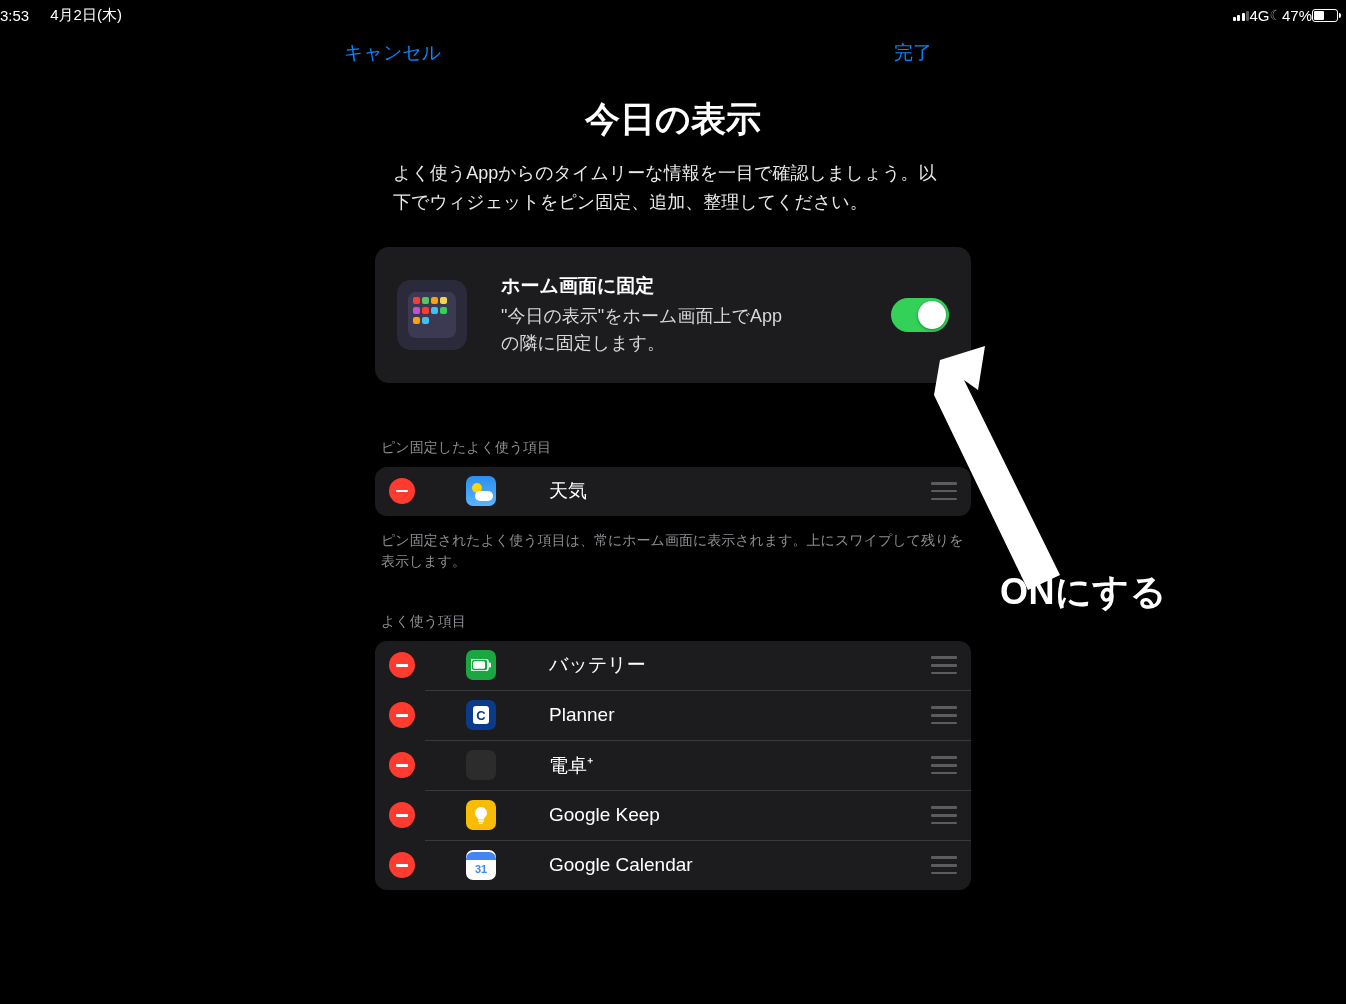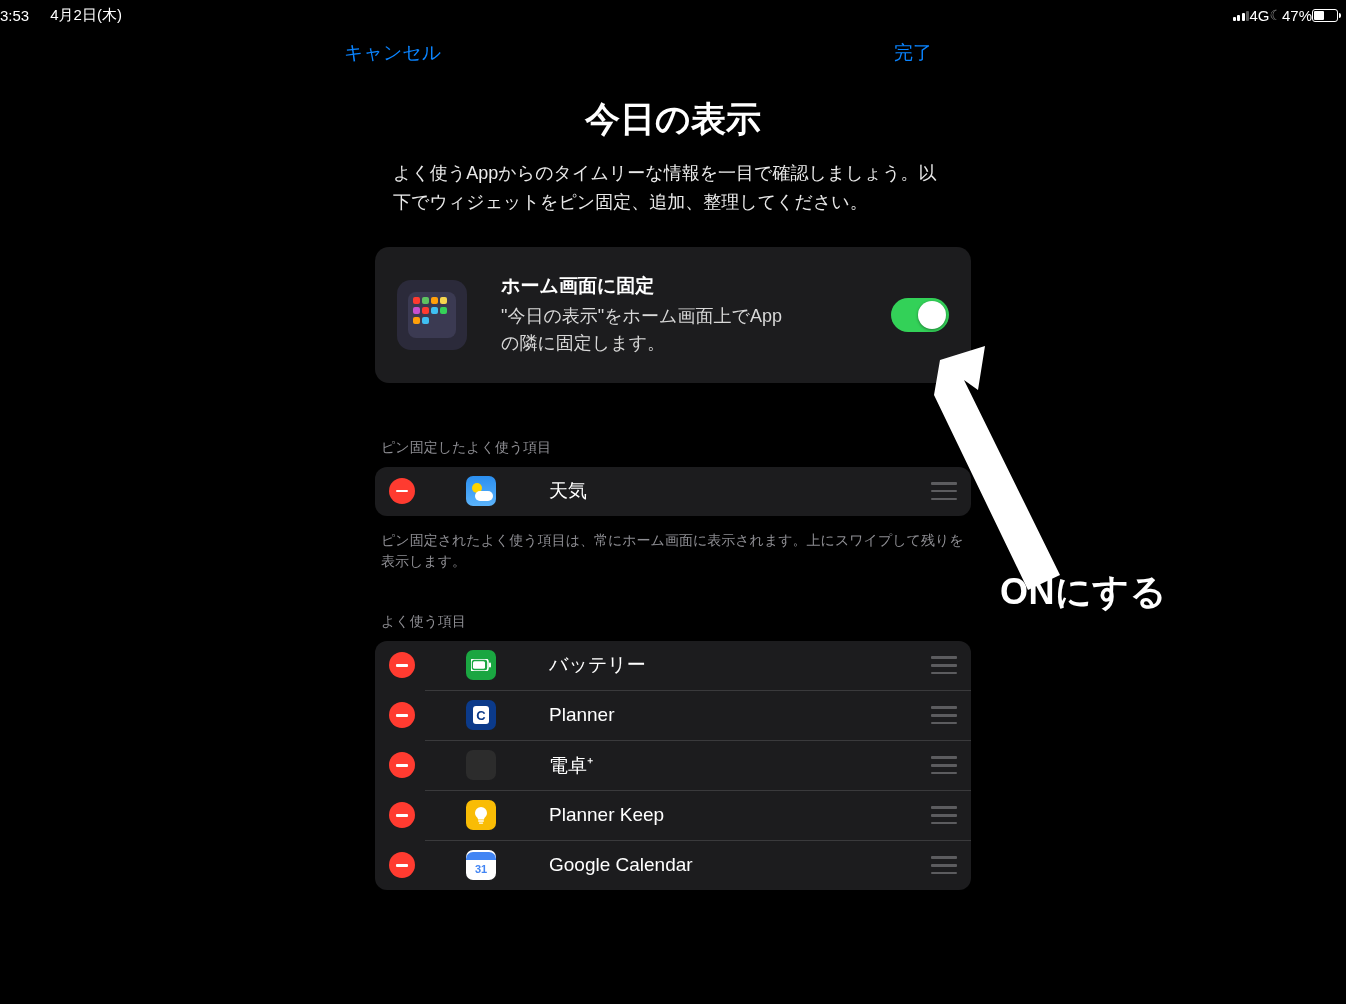--- a/index.html
+++ b/index.html
@@ -328,21 +328,21 @@
     <div class="divider"></div>
     <div class="row">
       <div class="remove-btn"></div>
       <div class="app-icon keep">
         <svg viewBox="0 0 16 18">
             <path d="M8 1a6 6 0 0 1 6 6c0 2.3-1.3 3.6-2.2 4.6-.5.6-.8 1.2-.8 1.9H5c0-.7-.3-1.3-.8-1.9C3.3 10.6 2 9.3 2 7a6 6 0 0 1 6-6z" fill="#fff"></path>
             <rect x="5" y="14.2" width="6" height="1.6" rx=".8" fill="#fff"></rect>
             <rect x="5.8" y="16.4" width="4.4" height="1.4" rx=".7" fill="#fff"></rect>
           </svg>
       </div>
-      <div class="row-label">Planner Keep</div>
+      <div class="row-label">Google Keep</div>
       <div class="grip">
           <span></span>
           <span></span>
           <span></span>
         </div>
     </div>
     <div class="divider"></div>
     <div class="row">
       <div class="remove-btn"></div>
       <div class="app-icon calendar">

